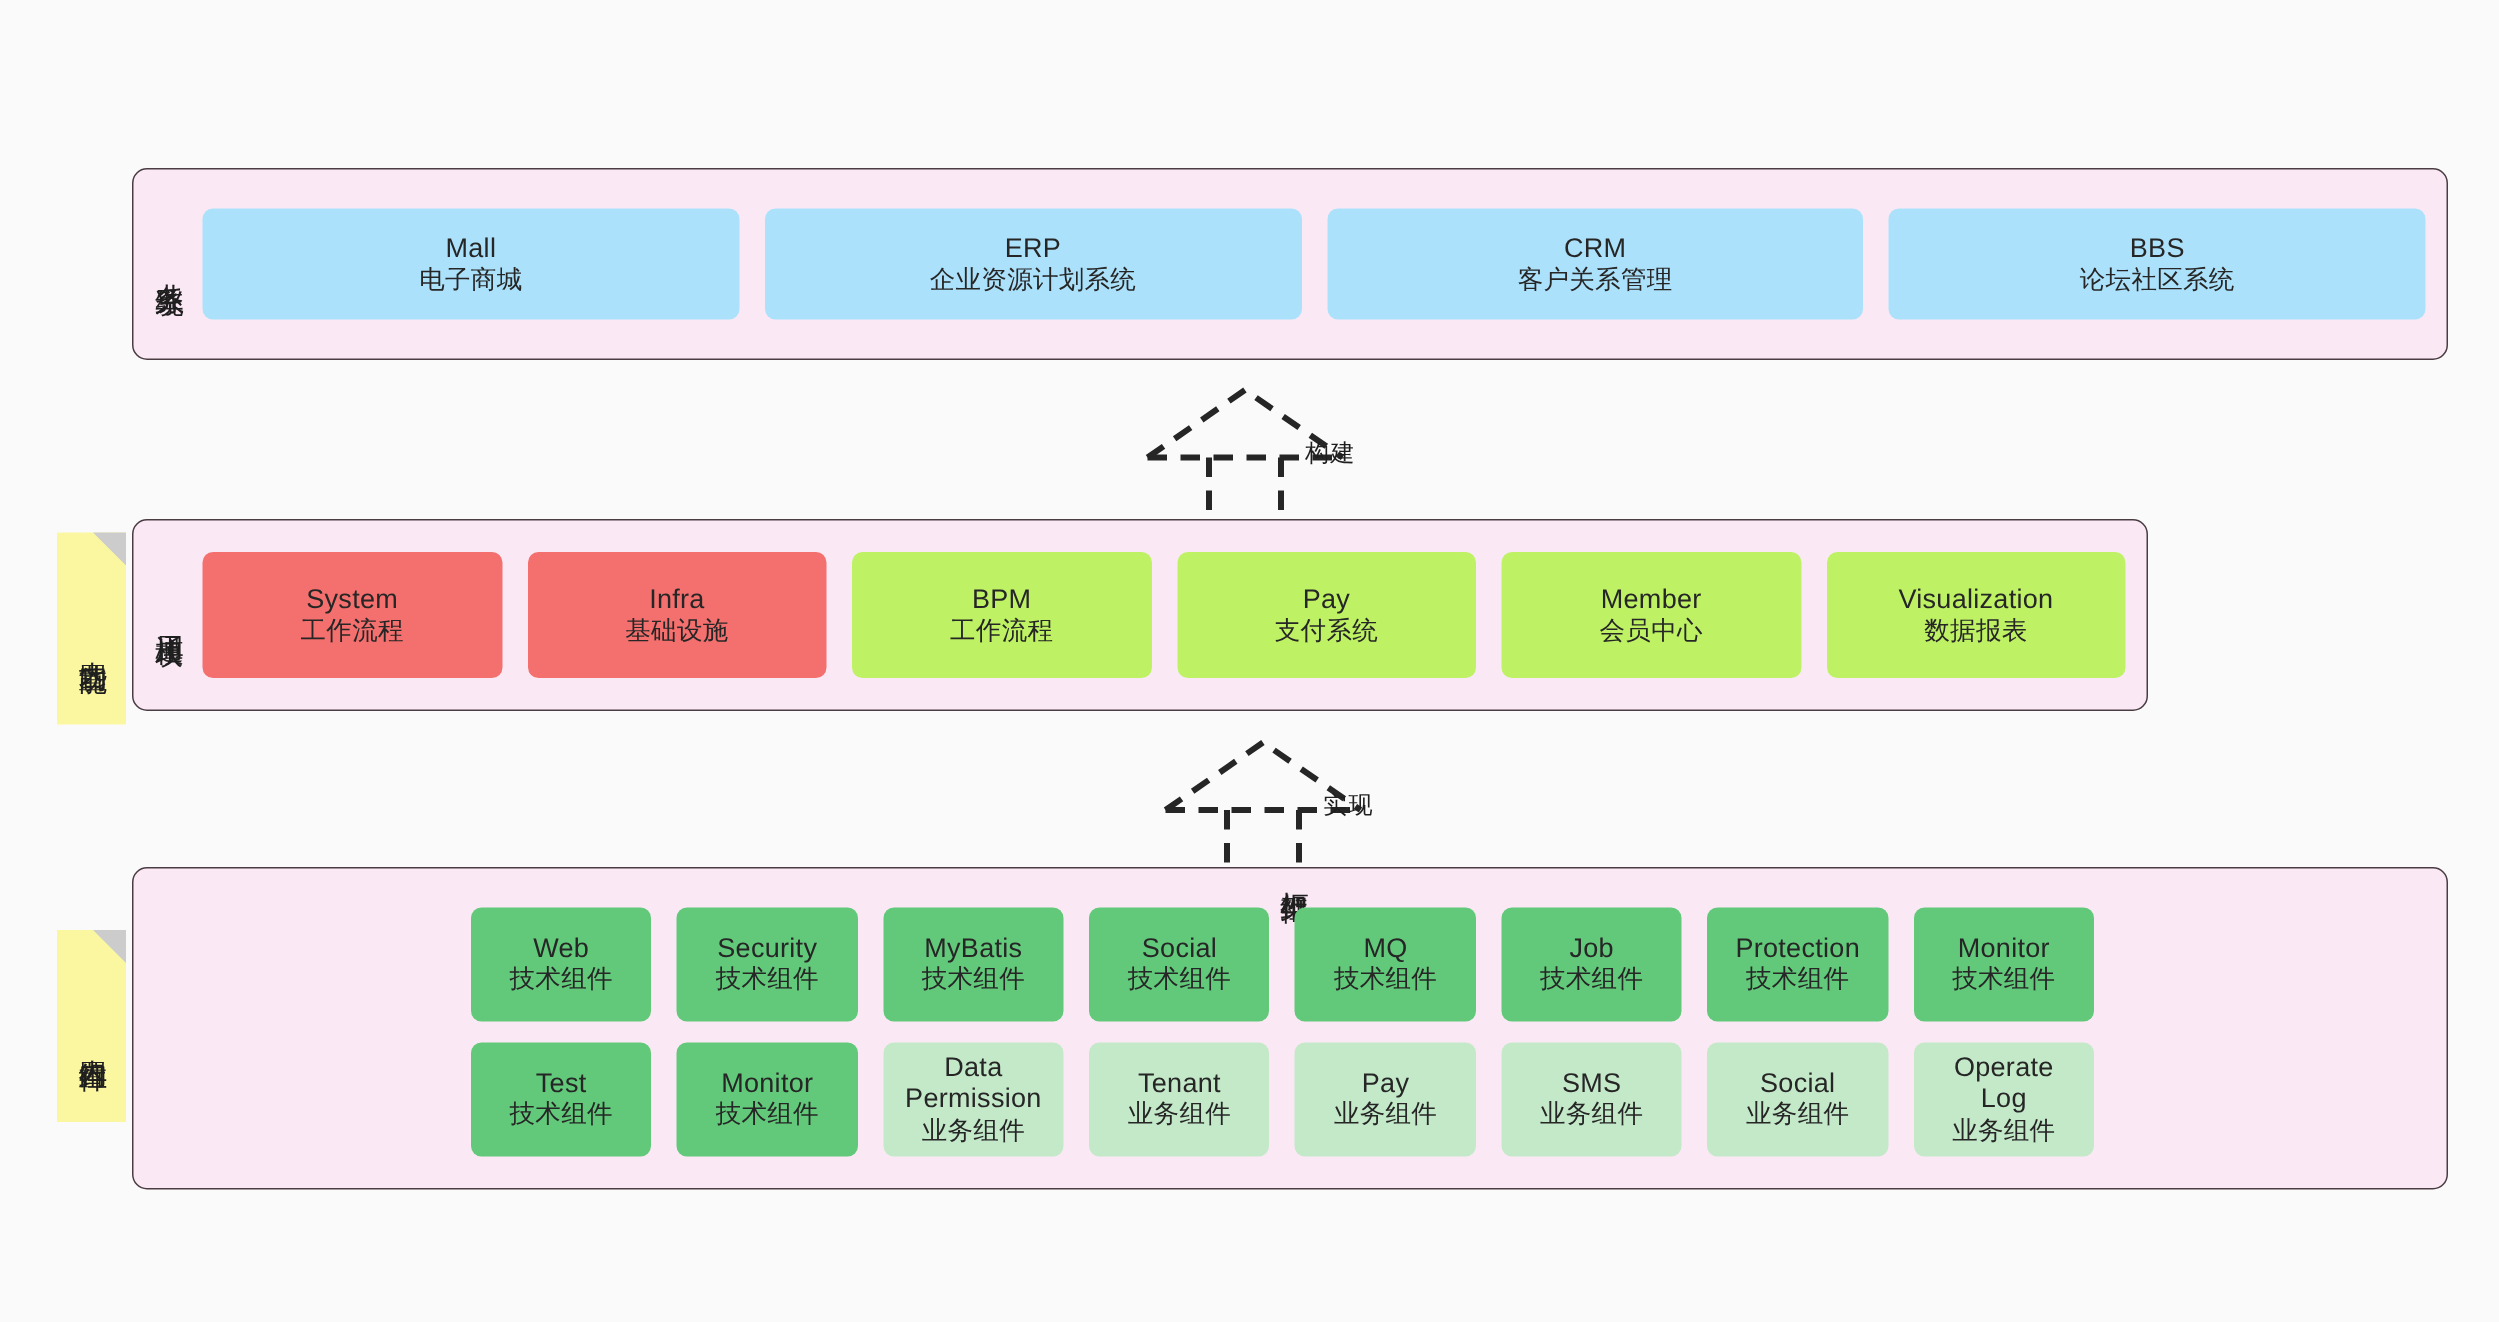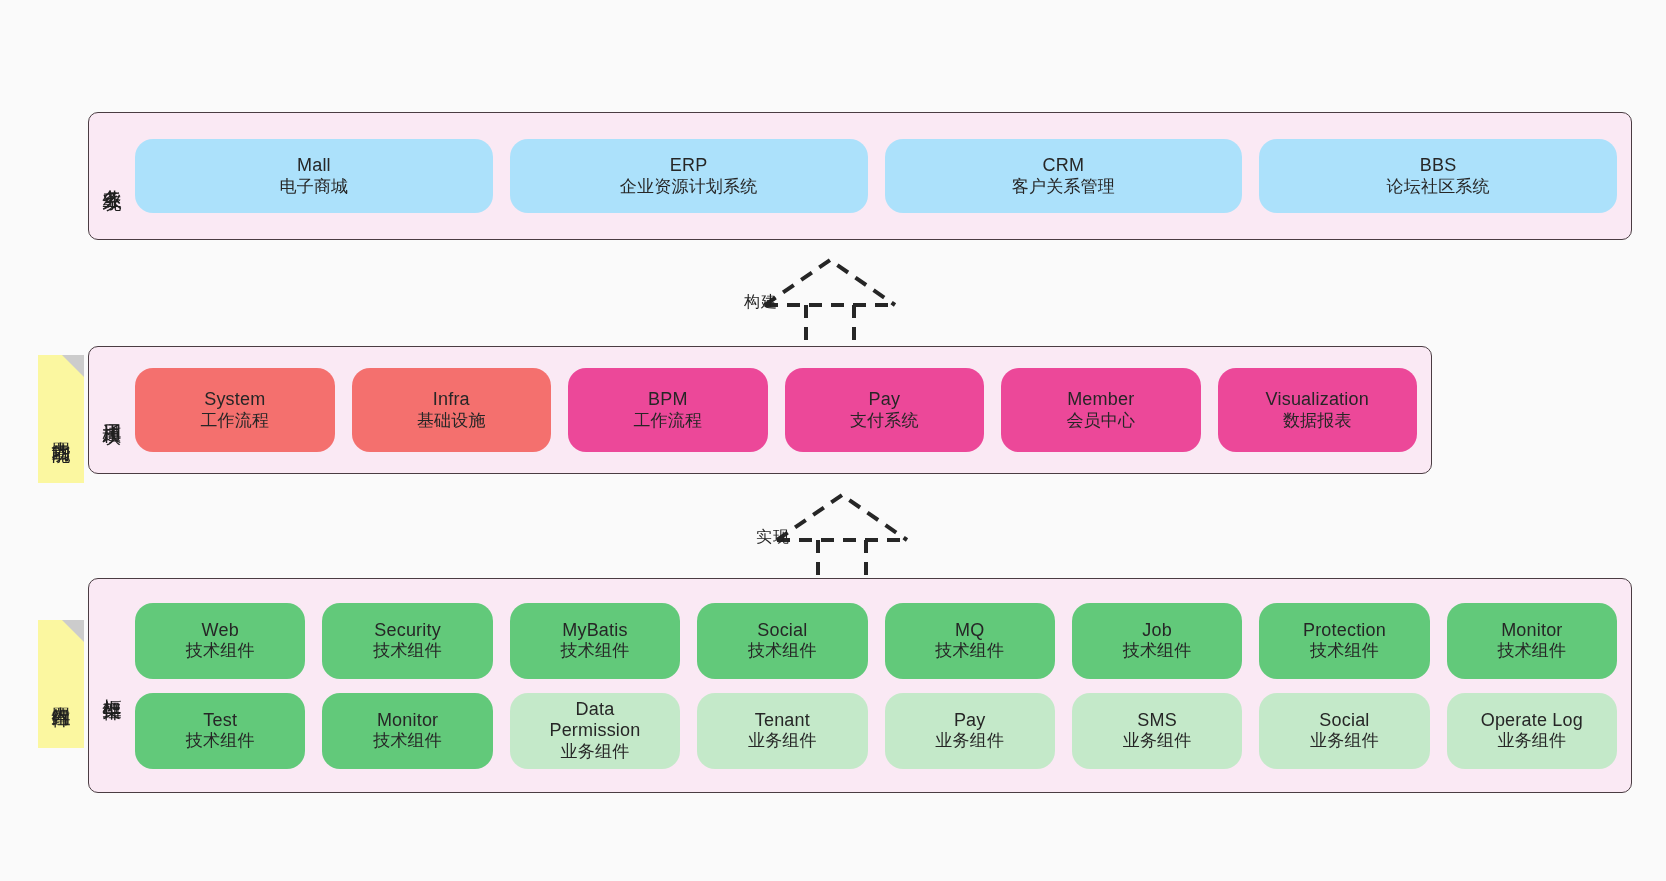--- a/index.html
+++ b/index.html
@@ -61,42 +61,42 @@
 
   .row {
     display: flex;
     gap: 17px;
   }
 
   
   .card {
     flex: 1 1 0;
     min-width: 0;
-    border-radius: 18px;
+    border-radius: 7px;
     display: flex;
     flex-direction: column;
     align-items: center;
     justify-content: center;
     text-align: center;
     line-height: 1.18;
     box-sizing: border-box;
     padding: 4px 22px;
   }
   .card .ctitle {
     font-size: 18px;
     letter-spacing: .2px;
   }
   .card .csub {
     font-size: 17px;
     letter-spacing: .2px;
   }
 
   .card.biz   { background: #ace1fb; height: 74px; }
   .card.mod-strong { background: #f4706e; height: 84px; }
-  .card.mod-soft   { background: #ec4899; height: 84px; }
+  .card.mod-soft   { background: #bef264; height: 84px; }
   .card.tech  { background: #62c97a; height: 76px; }
   .card.bizcomp { background: #c4e9c9; height: 76px; }
 
   
   .sticky {
     position: absolute;
     background: #fbf7a0;
     width: 46px;
     box-sizing: border-box;
     display: flex;
@@ -133,21 +133,21 @@
   .connector svg {
     position: absolute;
     left: 0; top: 0;
     overflow: visible;
   }
   .connector .conn-label {
     position: absolute;
     left: 0;
     right: 0;
     bottom: 16px;
-    text-align: left;
+    text-align: right;
     font-size: 16px;
     color: #1f1f1f;
     background: transparent;
     user-select: none;
     letter-spacing: 1px;
   }
 </style>
 </head>
 <body>
 
@@ -251,21 +251,21 @@
       <line x1="46" y1="98" x2="94" y2="98" stroke="#262626" stroke-width="4" stroke-dasharray="13 9"></line>
     </svg>
     <div class="conn-label" style="left:-16px; right:26px; bottom:42px;">实现</div>
   </div>
 
   <div class="sticky" style="left:38px; top:620px; height:128px;">
     <div class="fold"></div>
     <div class="stext">内置组件</div>
   </div>
 
-  <div class="layer" id="layer-framework" style="left:88px; top:578px; width:1544px; height:215px;">
+  <div class="layer" id="layer-framework" style="left:88px; top:578px; width:1544px; height:215px;flex-direction:column;">
     <div class="layer-title">框架组件</div>
     <div class="layer-body">
 
       <div class="row">
         <div class="card tech">
           <div class="ctitle">Web</div>
           <div class="csub">技术组件</div>
         </div>
         <div class="card tech">
           <div class="ctitle">Security</div>

